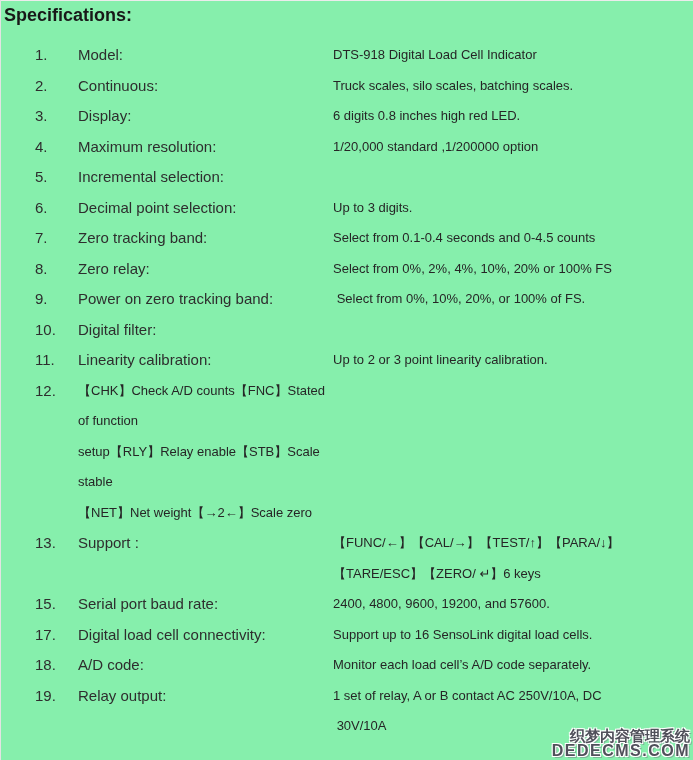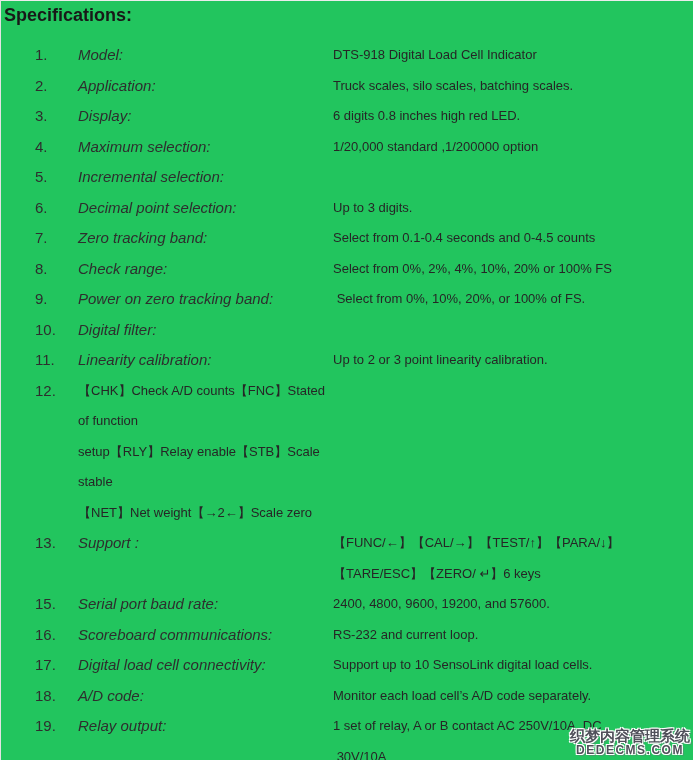--- a/index.html
+++ b/index.html
@@ -1,19 +1,19 @@
 <!DOCTYPE html>
 <html><head>
 <meta charset="utf-8">
 <style>
   html,body{margin:0;padding:0;background:#fff;}
   .page{
     position:relative;
     width:693px;height:760px;
-    background:#22c55e;
+    background:#86efac;
     overflow:hidden;
     font-family:"Liberation Sans",sans-serif;
     color:#2e2e2e;
     box-shadow: inset 1px 0 0 #e3e3e3, inset 0 1px 0 #ececec;
   }
   .title{
     position:absolute;top:5px;left:4px;
     font-size:18px;font-weight:700;color:#181818;
     letter-spacing:0px;
   }
@@ -22,67 +22,67 @@
   }
   .spec-row{
     display:grid;
     grid-template-columns:43px 255px 1fr;
     padding-left:35px;
   }
   .spec-num{
     font-size:15px;line-height:30.5px;color:#2e2e2e;
   }
   .spec-label{
-    font-size:15px;line-height:30.5px;color:#2e2e2e;font-style:italic;
+    font-size:15px;line-height:30.5px;color:#2e2e2e;
   }
   .spec-value{
     font-size:13px;line-height:30.5px;color:#262626;
     white-space:pre-wrap;
   }
   .watermark{
     position:absolute;right:3px;bottom:2px;
-    text-align:center;font-weight:700;color:#50505a;
+    text-align:right;font-weight:700;color:#50505a;
     line-height:15px;
   }
   .wm-cn{
     font-size:15px;
     text-shadow:-1px -1px 0 #fff,1px -1px 0 #fff,-1px 1px 0 #fff,1px 1px 0 #fff,2px 2px 0 rgba(110,110,125,.45);
   }
   .wm-en{
-    font-size:12px;letter-spacing:1.5px;
+    font-size:16px;letter-spacing:1.5px;
     text-shadow:-1px -1px 0 #fff,1px -1px 0 #fff,-1px 1px 0 #fff,1px 1px 0 #fff,2px 2px 0 rgba(110,110,125,.45);
   }
 </style>
 </head>
 <body>
 
 <div class="page">
   <div class="title">Specifications:</div>
   <div class="spec-list" id="spec-list">
   <div class="spec-row">
     <div class="spec-num">1.</div>
     <div class="spec-label">Model:</div>
     <div class="spec-value">DTS-918 Digital Load Cell Indicator</div>
   </div>
 
   <div class="spec-row">
     <div class="spec-num">2.</div>
-    <div class="spec-label">Application:</div>
+    <div class="spec-label">Continuous:</div>
     <div class="spec-value">Truck scales, silo scales, batching scales.</div>
   </div>
 
   <div class="spec-row">
     <div class="spec-num">3.</div>
     <div class="spec-label">Display:</div>
     <div class="spec-value">6 digits 0.8 inches high red LED.</div>
   </div>
 
   <div class="spec-row">
     <div class="spec-num">4.</div>
-    <div class="spec-label">Maximum selection:</div>
+    <div class="spec-label">Maximum resolution:</div>
     <div class="spec-value">1/20,000 standard ,1/200000 option</div>
   </div>
 
   <div class="spec-row">
     <div class="spec-num">5.</div>
     <div class="spec-label">Incremental selection:</div>
   </div>
 
   <div class="spec-row">
     <div class="spec-num">6.</div>
@@ -91,21 +91,21 @@
   </div>
 
   <div class="spec-row">
     <div class="spec-num">7.</div>
     <div class="spec-label">Zero tracking band:</div>
     <div class="spec-value">Select from 0.1-0.4 seconds and 0-4.5 counts</div>
   </div>
 
   <div class="spec-row">
     <div class="spec-num">8.</div>
-    <div class="spec-label">Check range:</div>
+    <div class="spec-label">Zero relay:</div>
     <div class="spec-value">Select from 0%, 2%, 4%, 10%, 20% or 100% FS</div>
   </div>
 
   <div class="spec-row">
     <div class="spec-num">9.</div>
     <div class="spec-label">Power on zero tracking band:</div>
     <div class="spec-value"> Select from 0%, 10%, 20%, or 100% of FS.</div>
   </div>
 
   <div class="spec-row">
@@ -133,30 +133,25 @@
 【TARE/ESC】【ZERO/ ↵】6 keys</div>
   </div>
 
 
   <div class="spec-row">
     <div class="spec-num">15.</div>
     <div class="spec-label">Serial port baud rate:</div>
     <div class="spec-value">2400, 4800, 9600, 19200, and 57600.</div>
   </div>
 
-  <div class="spec-row">
-    <div class="spec-num">16.</div>
-    <div class="spec-label">Scoreboard communications:</div>
-    <div class="spec-value">RS-232 and current loop.</div>
-  </div>
 
   <div class="spec-row">
     <div class="spec-num">17.</div>
     <div class="spec-label">Digital load cell connectivity:</div>
-    <div class="spec-value">Support up to 10 SensoLink digital load cells.</div>
+    <div class="spec-value">Support up to 16 SensoLink digital load cells.</div>
   </div>
 
   <div class="spec-row">
     <div class="spec-num">18.</div>
     <div class="spec-label">A/D code:</div>
     <div class="spec-value">Monitor each load cell’s A/D code separately.</div>
   </div>
 
   <div class="spec-row">
     <div class="spec-num">19.</div>

